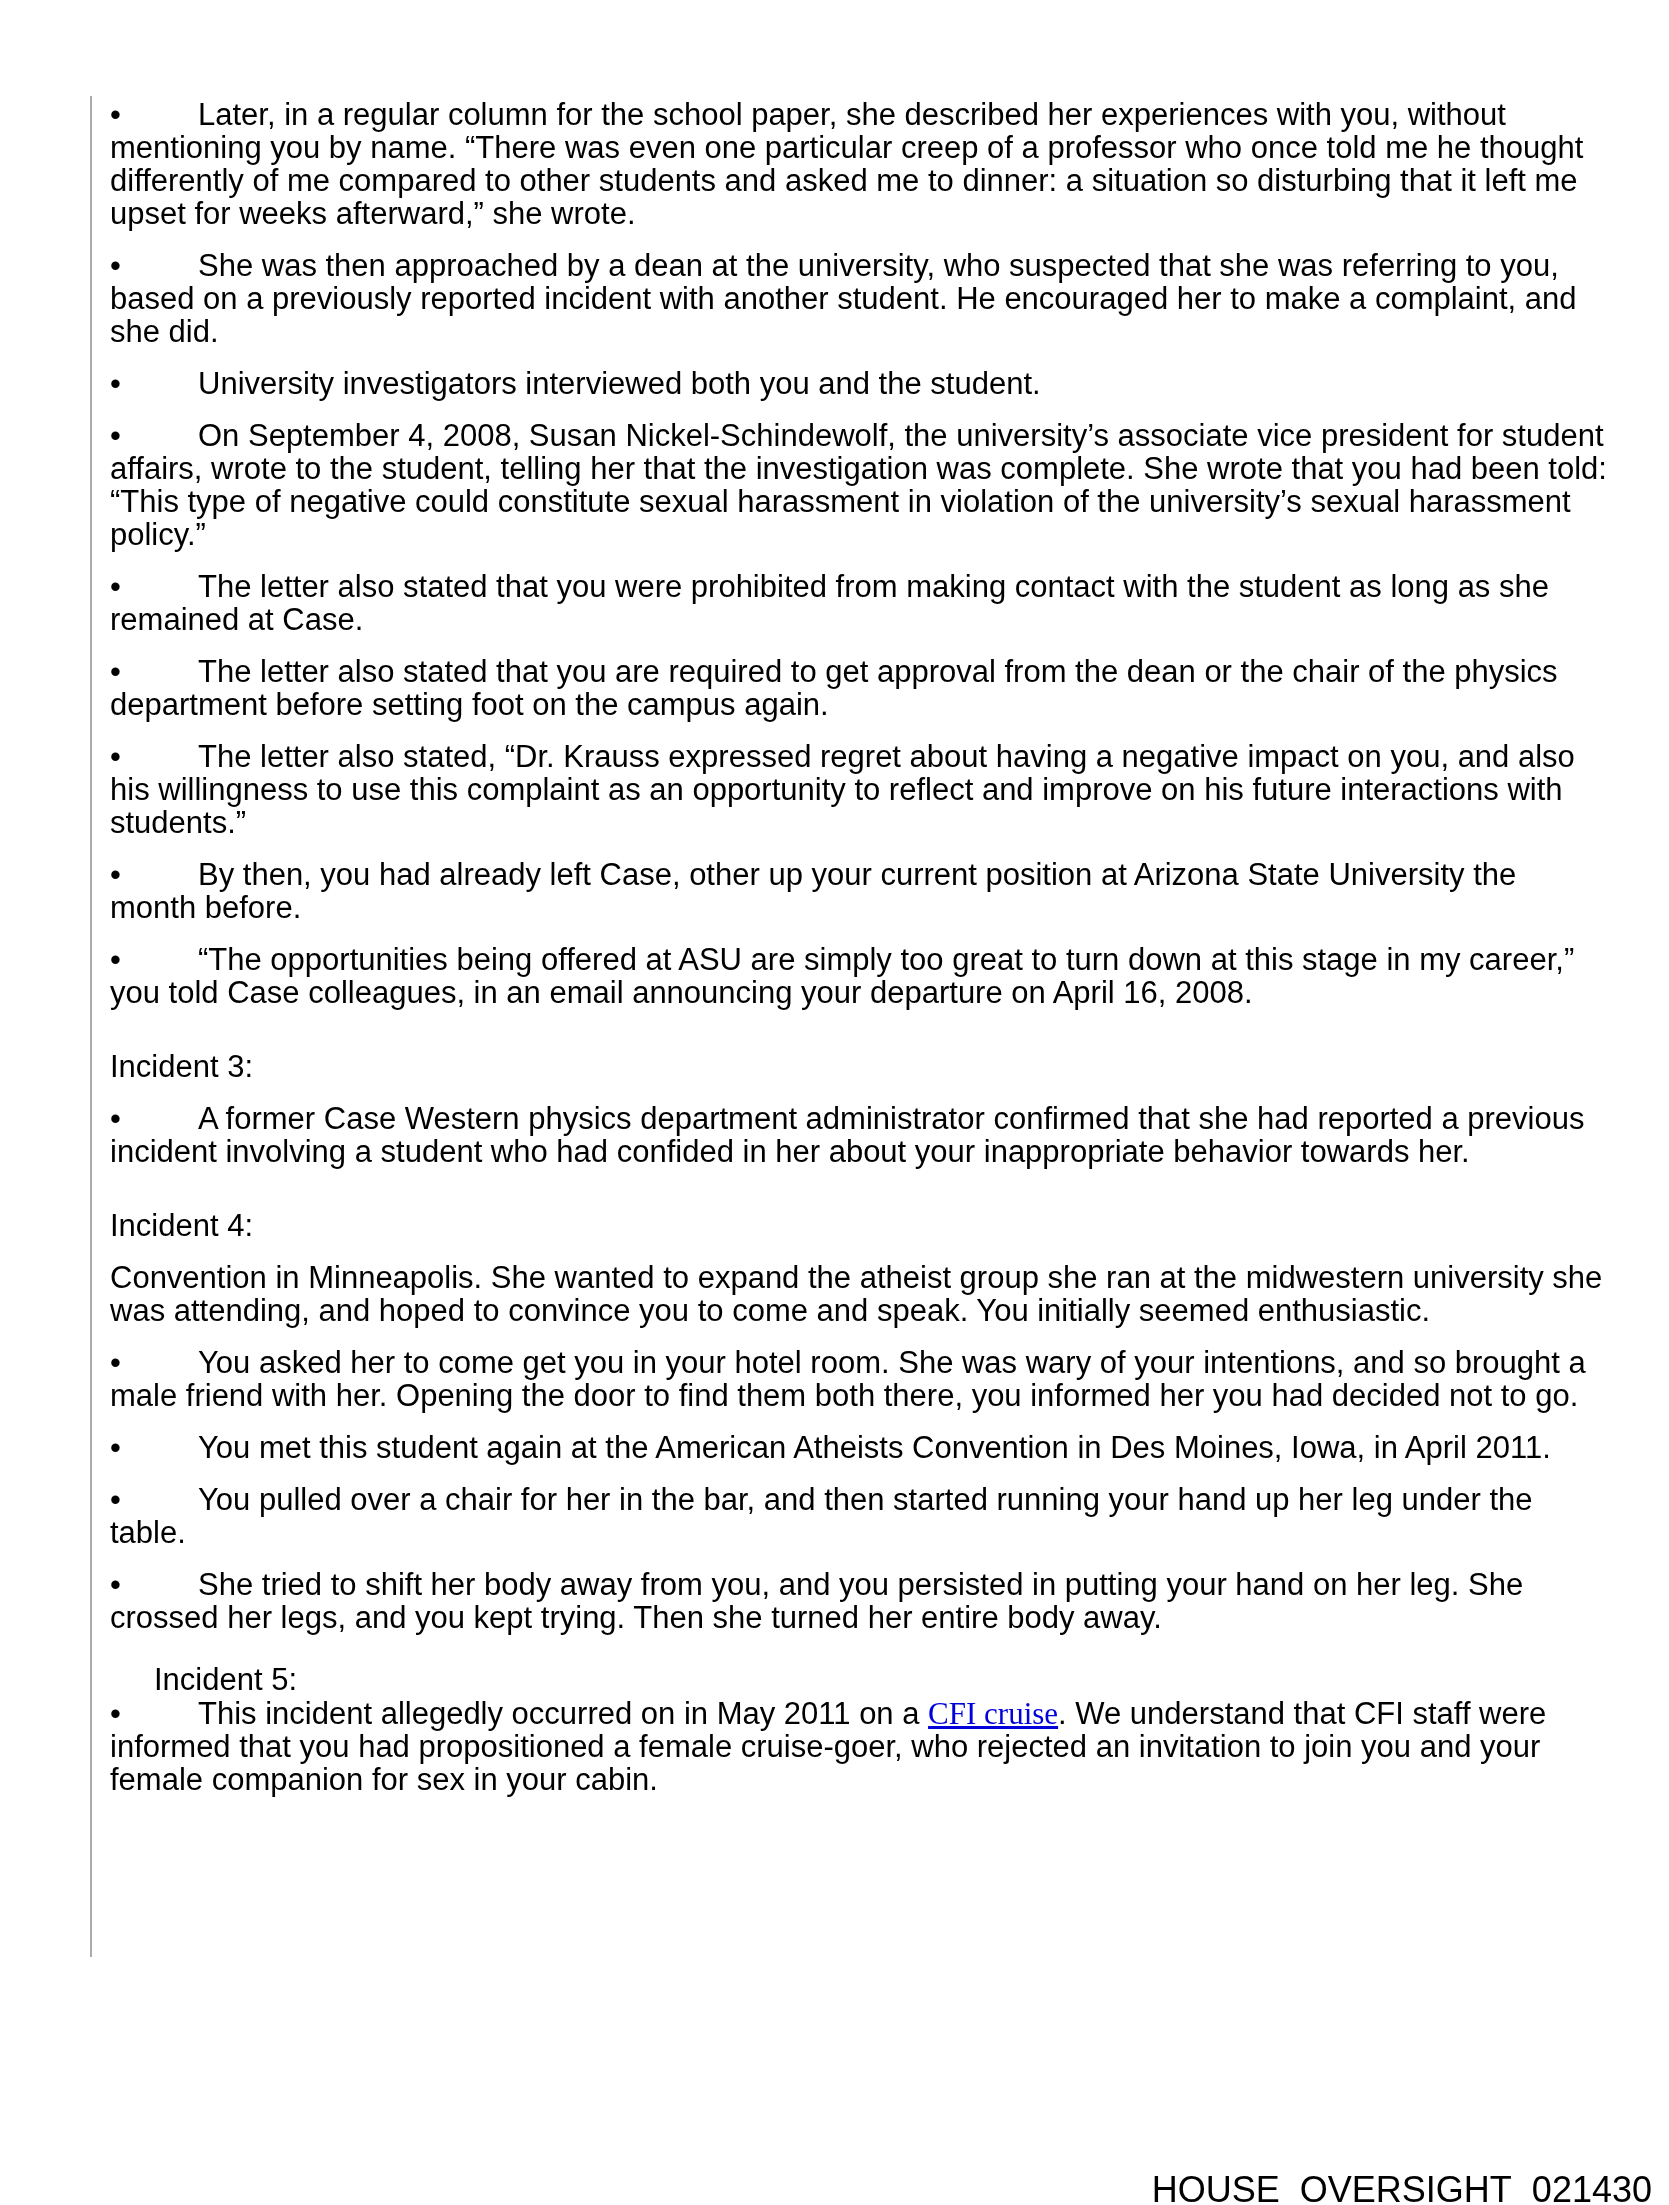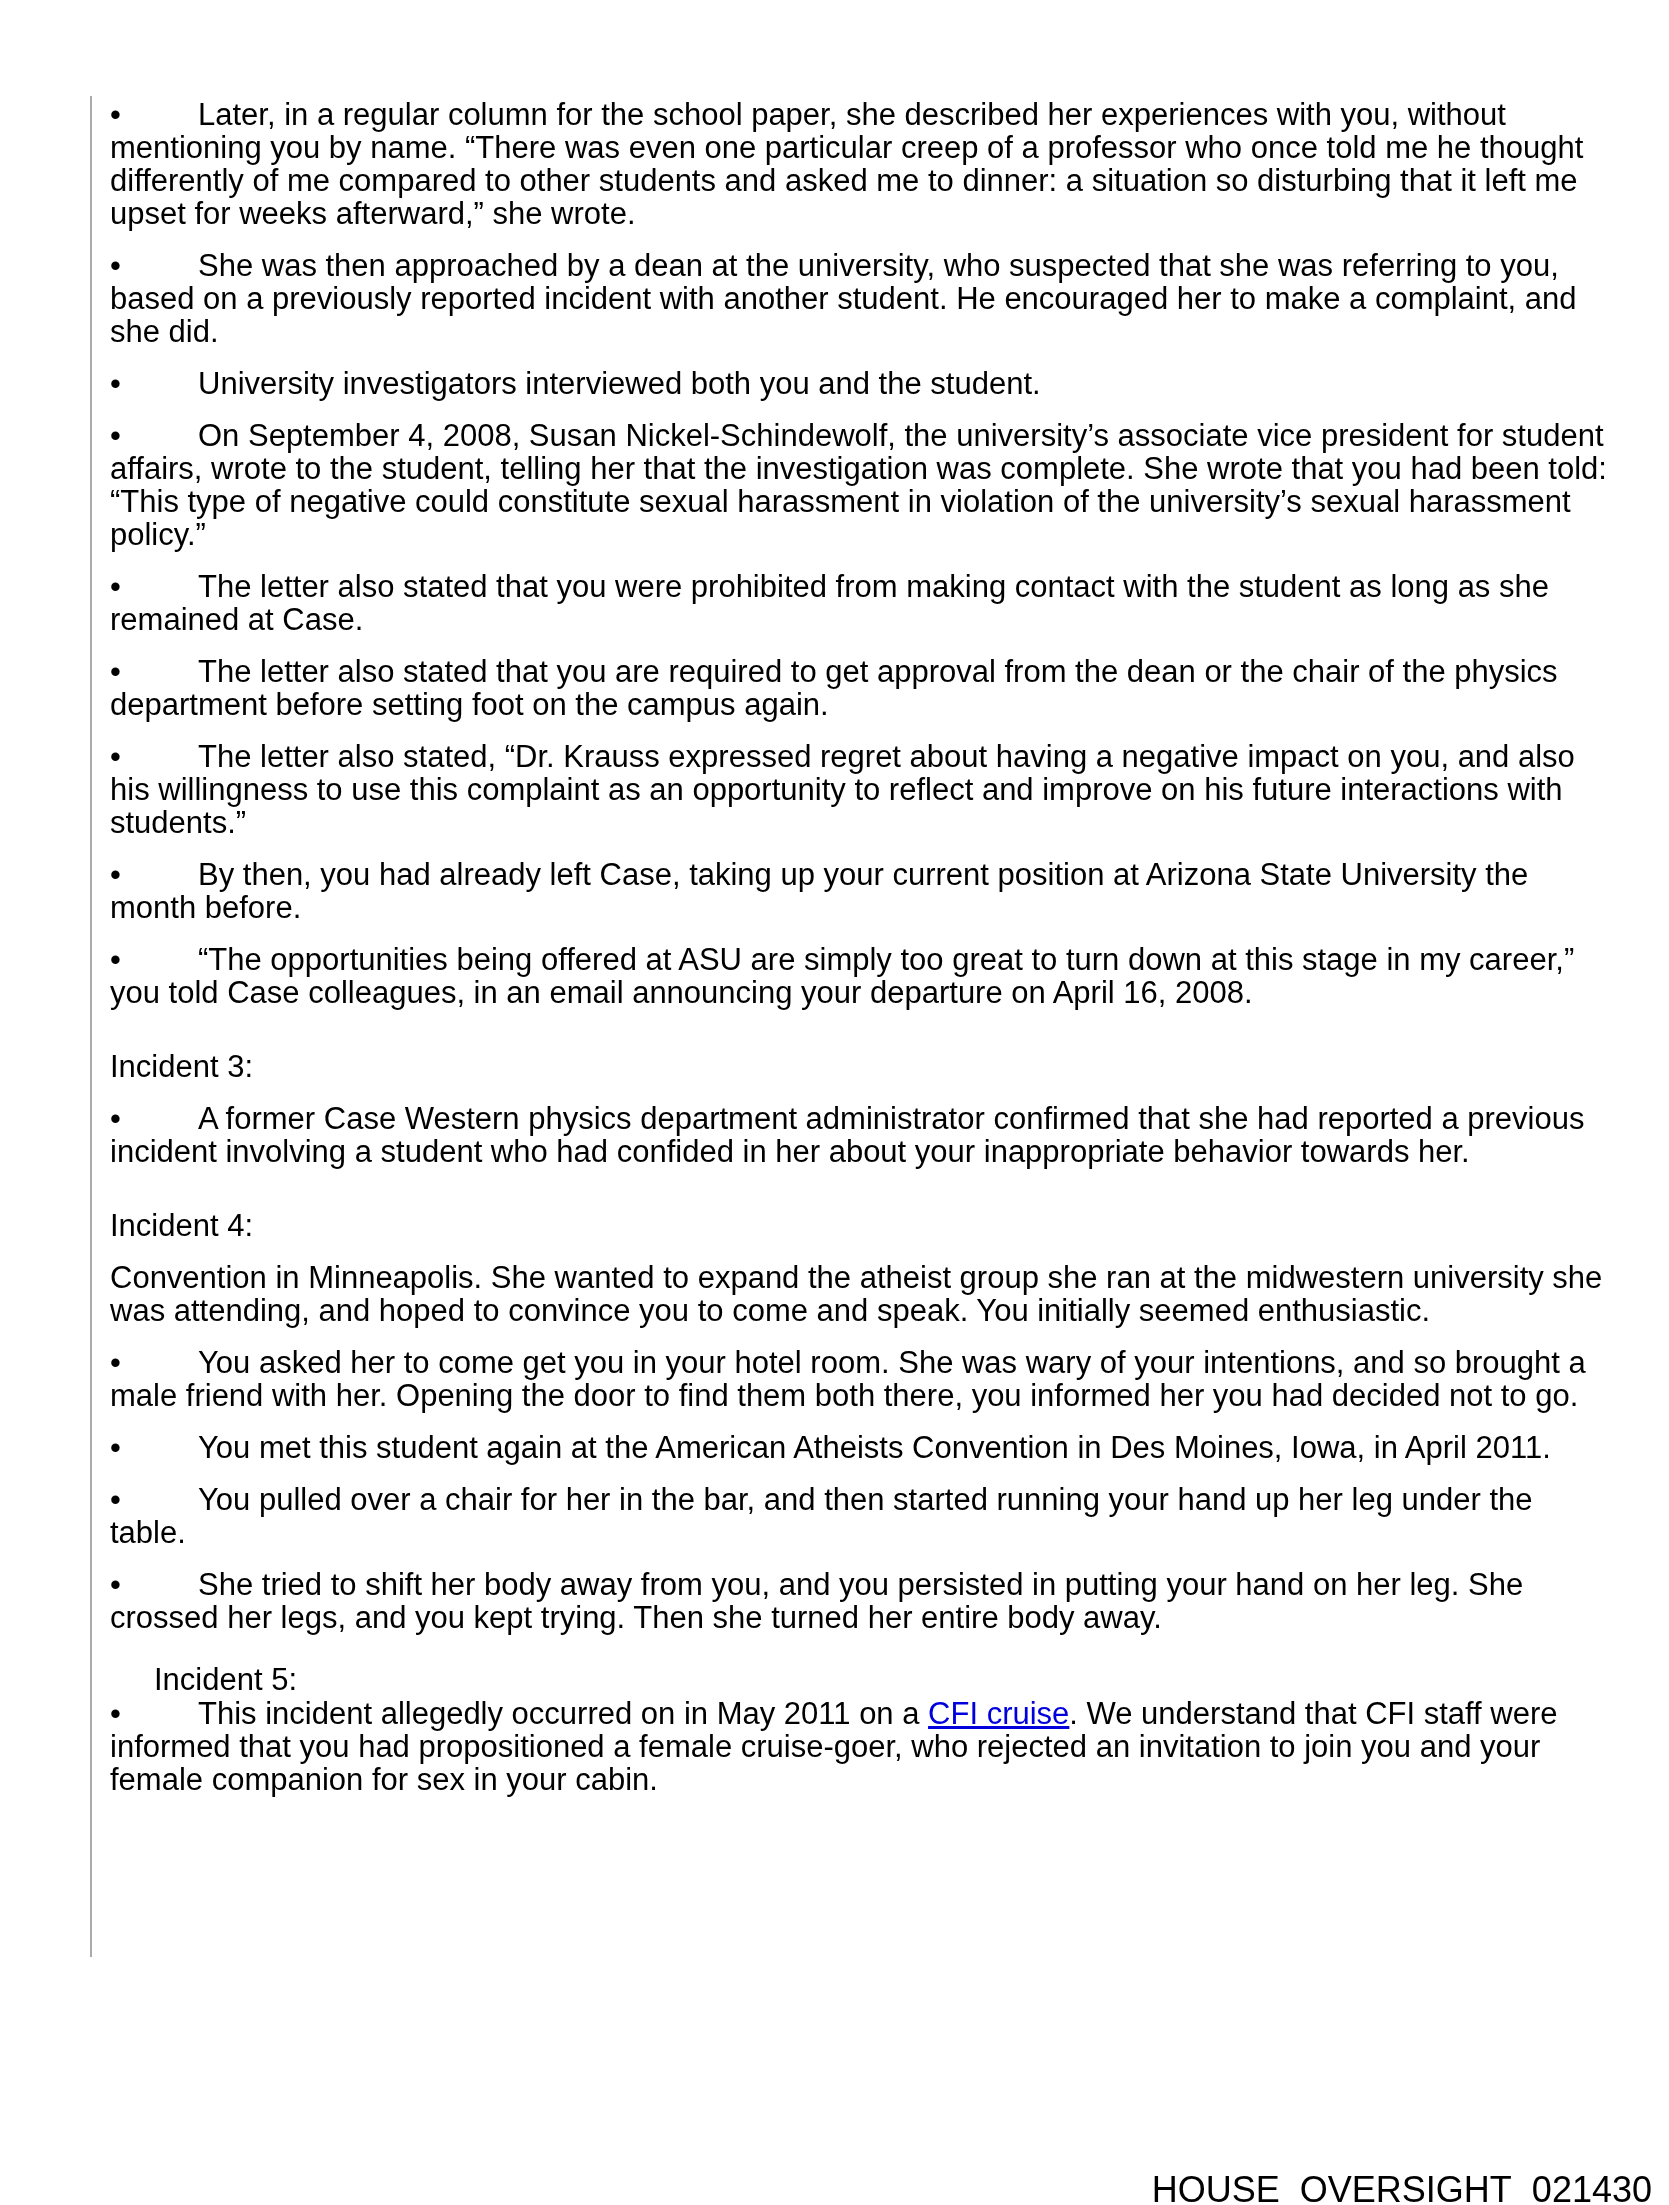--- a/index.html
+++ b/index.html
@@ -32,20 +32,21 @@
   .line {
     height: 33px;
     line-height: 33px;
     white-space: nowrap;
   }
   .dot { display: inline-block; width: 88px; }
   .link {
     color: var(--link, #0000dd);
     text-decoration: underline;
     cursor: pointer;
+    font-family: Liberation Serif, serif;
   }
   .footer {
     position: absolute;
     top: 2157px; right: 17px;
     font-size: 36px;
     line-height: 33px;
     white-space: nowrap;
     margin-top: 16px;
   }
 </style>
@@ -82,21 +83,21 @@
       <div class="block bullet">
         <div class="line"><span class="dot">•</span><span>The letter also stated that you are required to get approval from the dean or the chair of the physics</span></div>
         <div class="line"><span>department before setting foot on the campus again.</span></div>
       </div>
       <div class="block bullet">
         <div class="line"><span class="dot">•</span><span>The letter also stated, “Dr. Krauss expressed regret about having a negative impact on you, and also</span></div>
         <div class="line"><span>his willingness to use this complaint as an opportunity to reflect and improve on his future interactions with</span></div>
         <div class="line"><span>students.”</span></div>
       </div>
       <div class="block bullet">
-        <div class="line"><span class="dot">•</span><span>By then, you had already left Case, taking up your current position at Arizona State University the</span></div>
+        <div class="line"><span class="dot">•</span><span>By then, you had already left Case, other up your current position at Arizona State University the</span></div>
         <div class="line"><span>month before.</span></div>
       </div>
       <div class="block bullet">
         <div class="line"><span class="dot">•</span><span>“The opportunities being offered at ASU are simply too great to turn down at this stage in my career,”</span></div>
         <div class="line"><span>you told Case colleagues, in an email announcing your departure on April 16, 2008.</span></div>
       </div>
       <div class="block heading">
         <div class="line"><span>Incident 3:</span></div>
       </div>
       <div class="block bullet">

